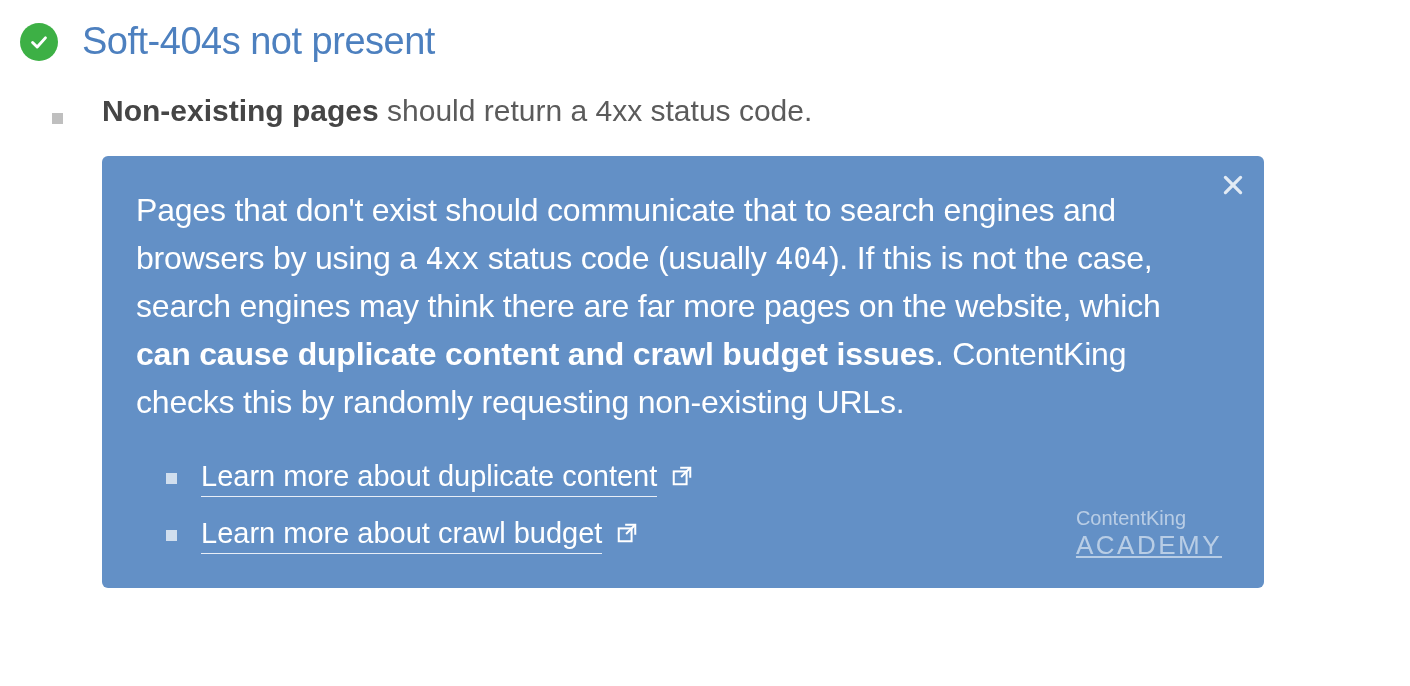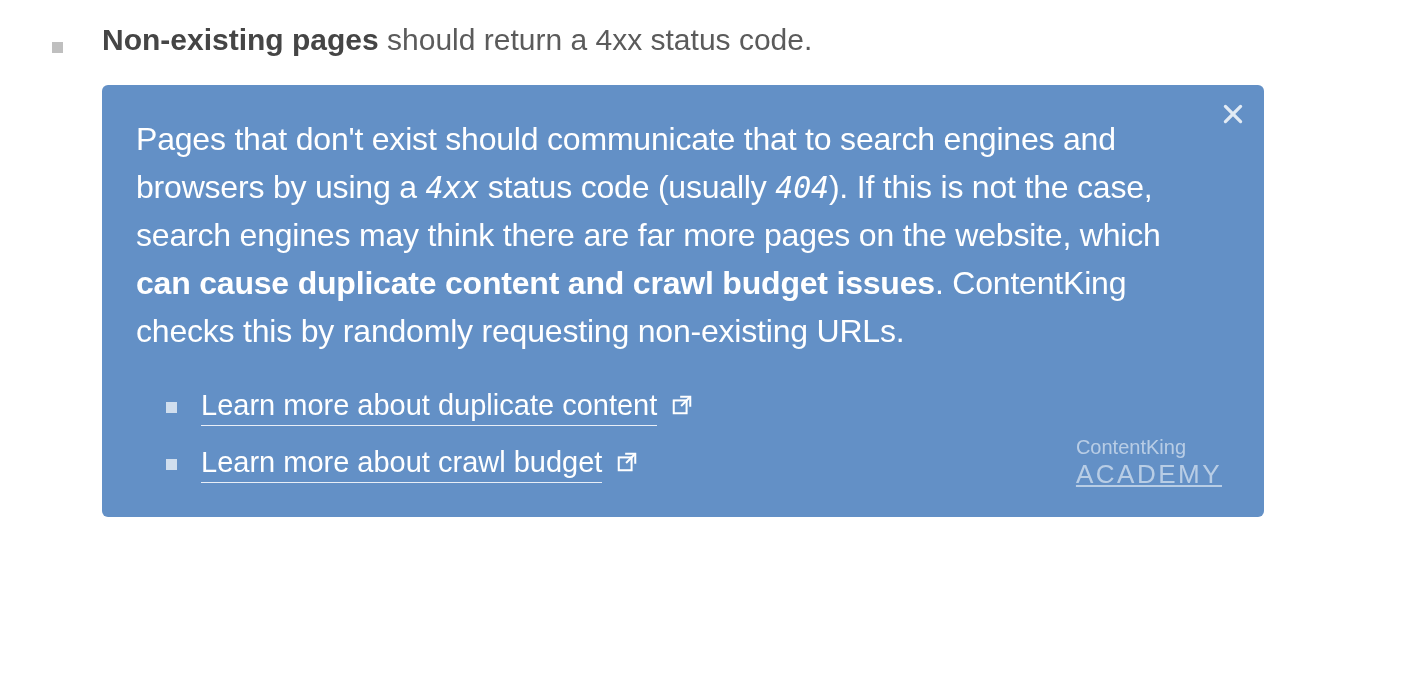--- a/index.html
+++ b/index.html
@@ -86,21 +86,20 @@
     font-size: 32px;
     line-height: 1.5;
     color: #ffffff;
     font-weight: 400;
     letter-spacing: -0.2px;
     max-width: 1080px;
   }
   .info-text .code {
     font-family: "Menlo","Consolas",monospace;
     font-size: 30px;
-    font-style: italic;
   }
   .info-text .bold {
     font-weight: 700;
   }
   .links-block {
     margin-top: 34px;
     padding-left: 30px;
     text-align: right;
   }
   .link-row {
@@ -148,20 +147,28 @@
     font-weight: 400;
     letter-spacing: 2.5px;
     text-decoration: underline;
   }
 </style>
 </head>
 <body>
 
 <div class="container">
 
+  <div class="header-row">
+    <div class="check-badge">
+      <svg viewBox="0 0 24 24" fill="none" stroke="#ffffff" stroke-width="3.2" stroke-linecap="round" stroke-linejoin="round">
+        <polyline points="5 12.5 10 17.5 19 7.5"></polyline>
+      </svg>
+    </div>
+    <h1 class="title">Soft-404s not present</h1>
+  </div>
 
   <div class="desc-row">
     <div class="bullet-square"></div>
     <div class="desc-text">
       <span class="bold">Non-existing pages</span><span> should return a 4xx status code.</span>
     </div>
   </div>
 
   <div class="info-box">
 

